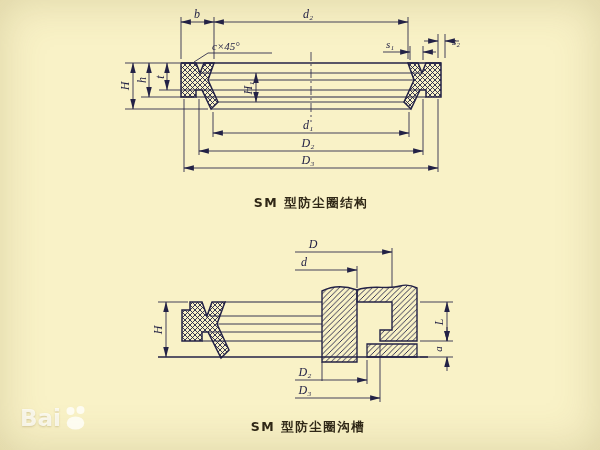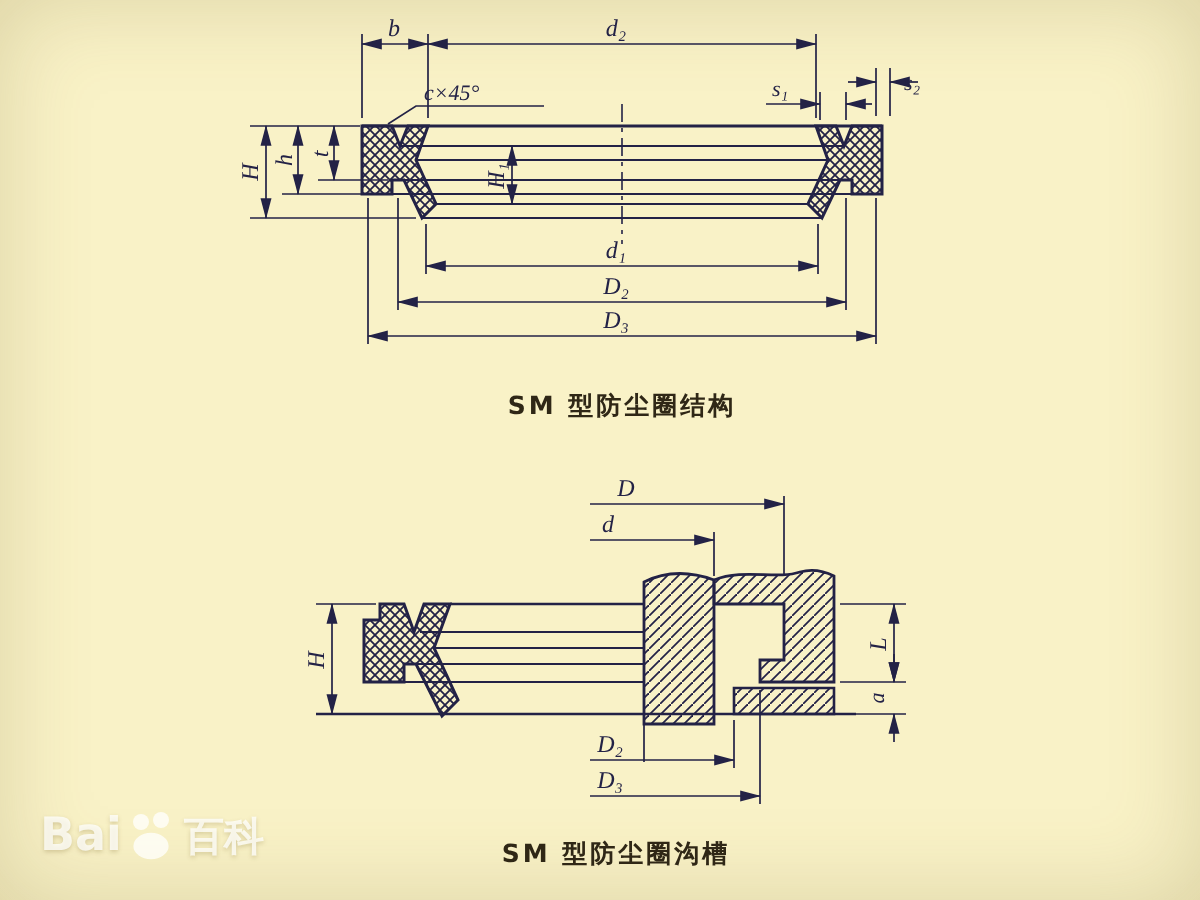--- a/index.html
+++ b/index.html
@@ -195,16 +195,15 @@
 
 <div class="wm">
   <span class="bai">Bai</span>
   <svg width="27" height="28" viewBox="0 0 27 28">
     <g fill="rgba(255,255,252,.78)">
       <circle cx="8.5" cy="7" r="4"></circle>
       <circle cx="18.5" cy="6" r="4"></circle>
       <ellipse cx="13.5" cy="19" rx="8.8" ry="6.6"></ellipse>
     </g>
   </svg>
-  <span class="baike">百科</span>
 </div>
 
 </div>
 
 </body></html>

